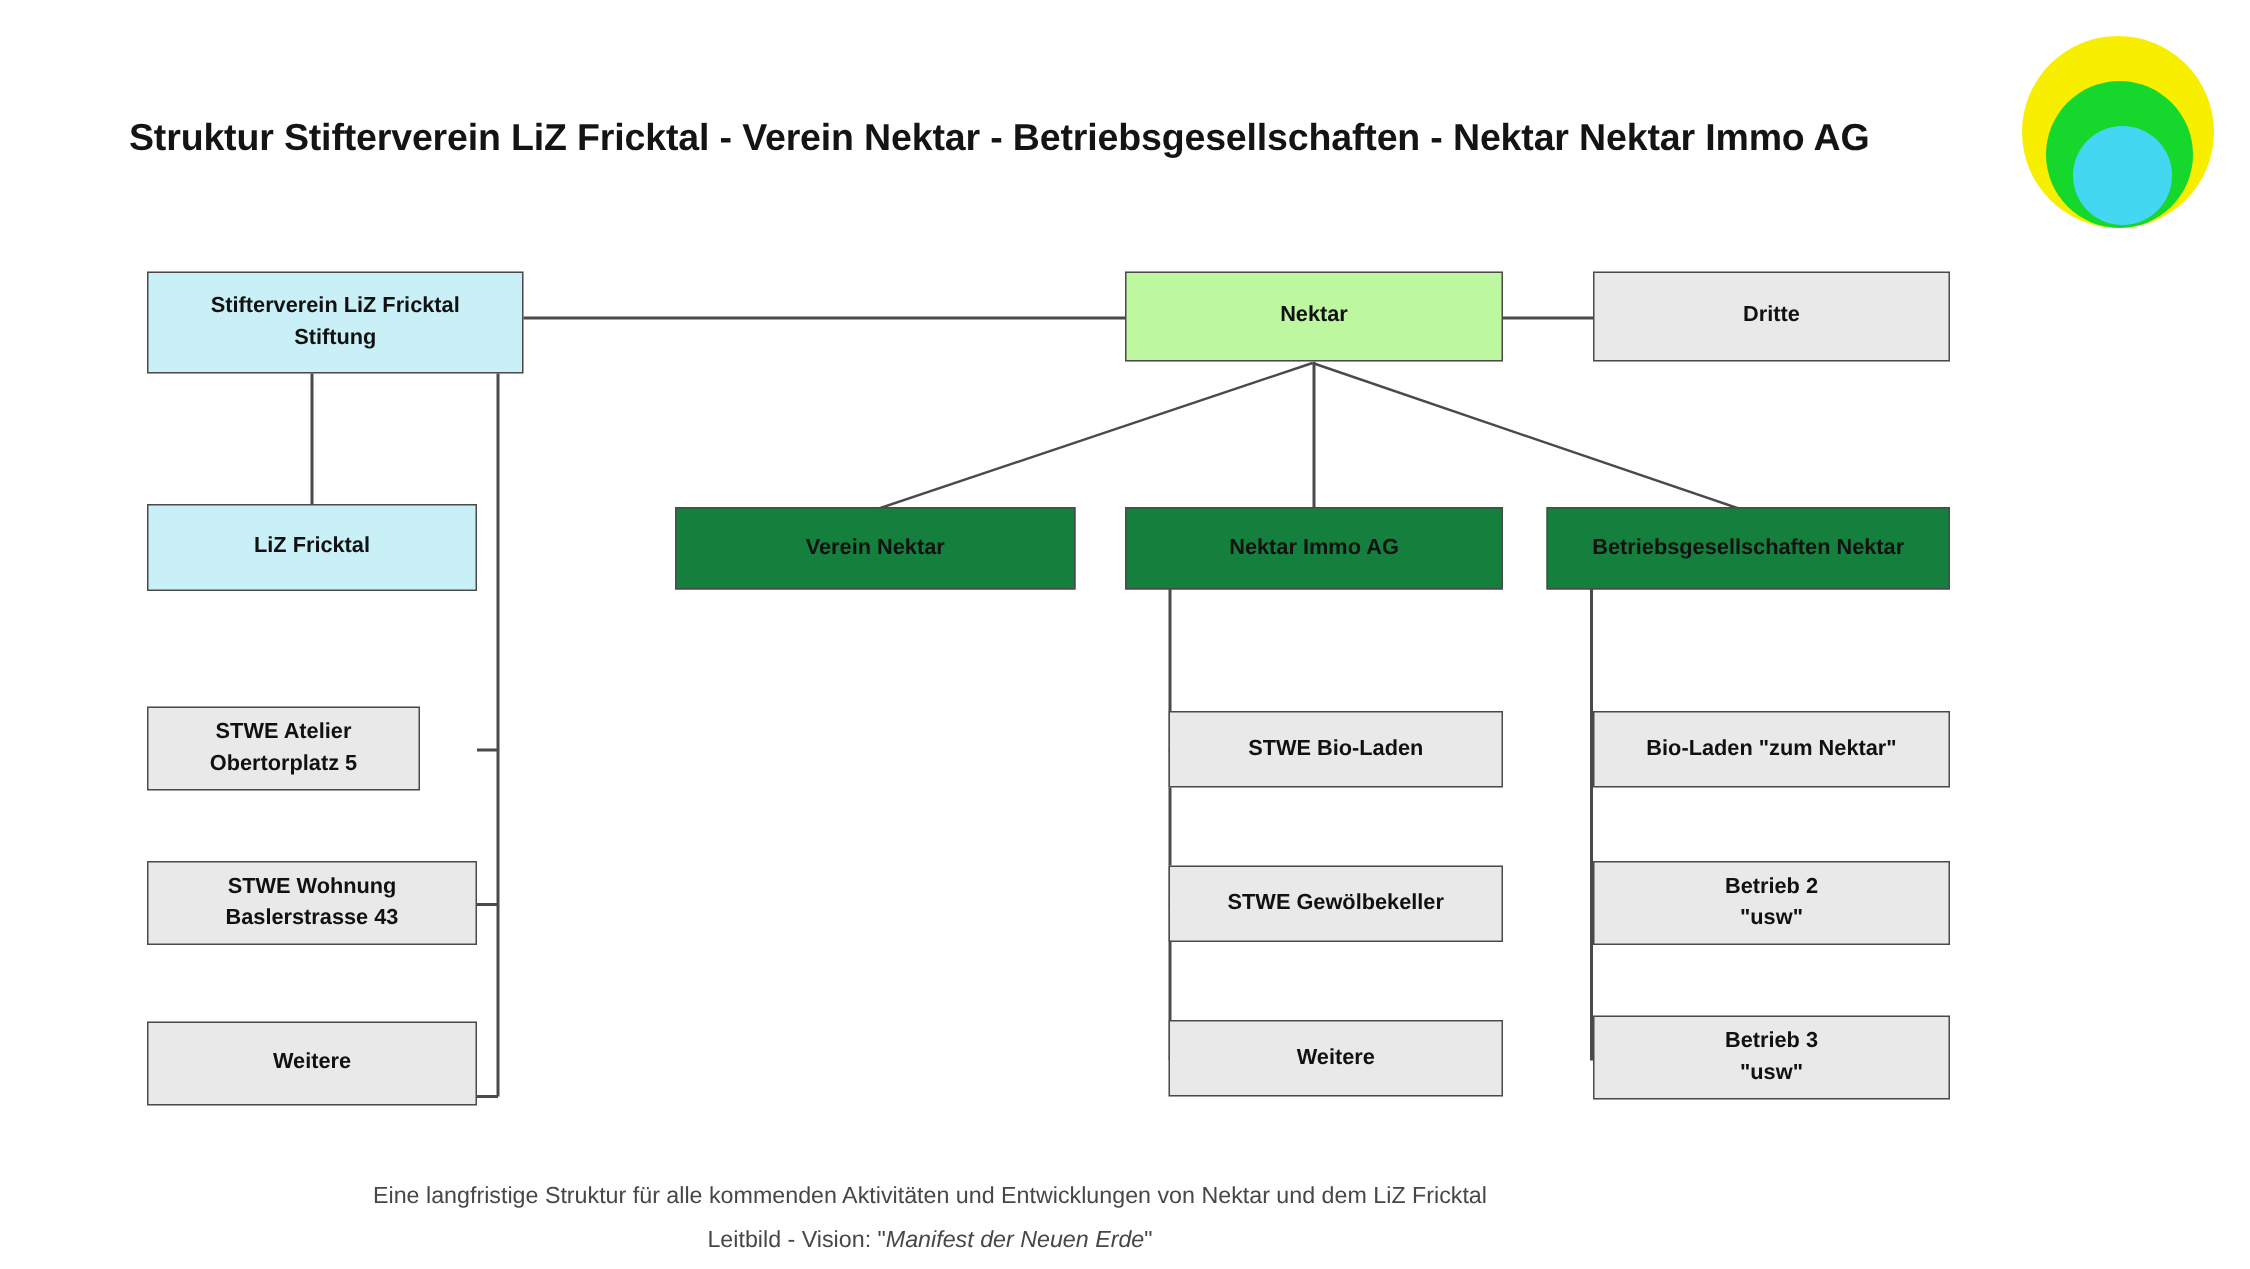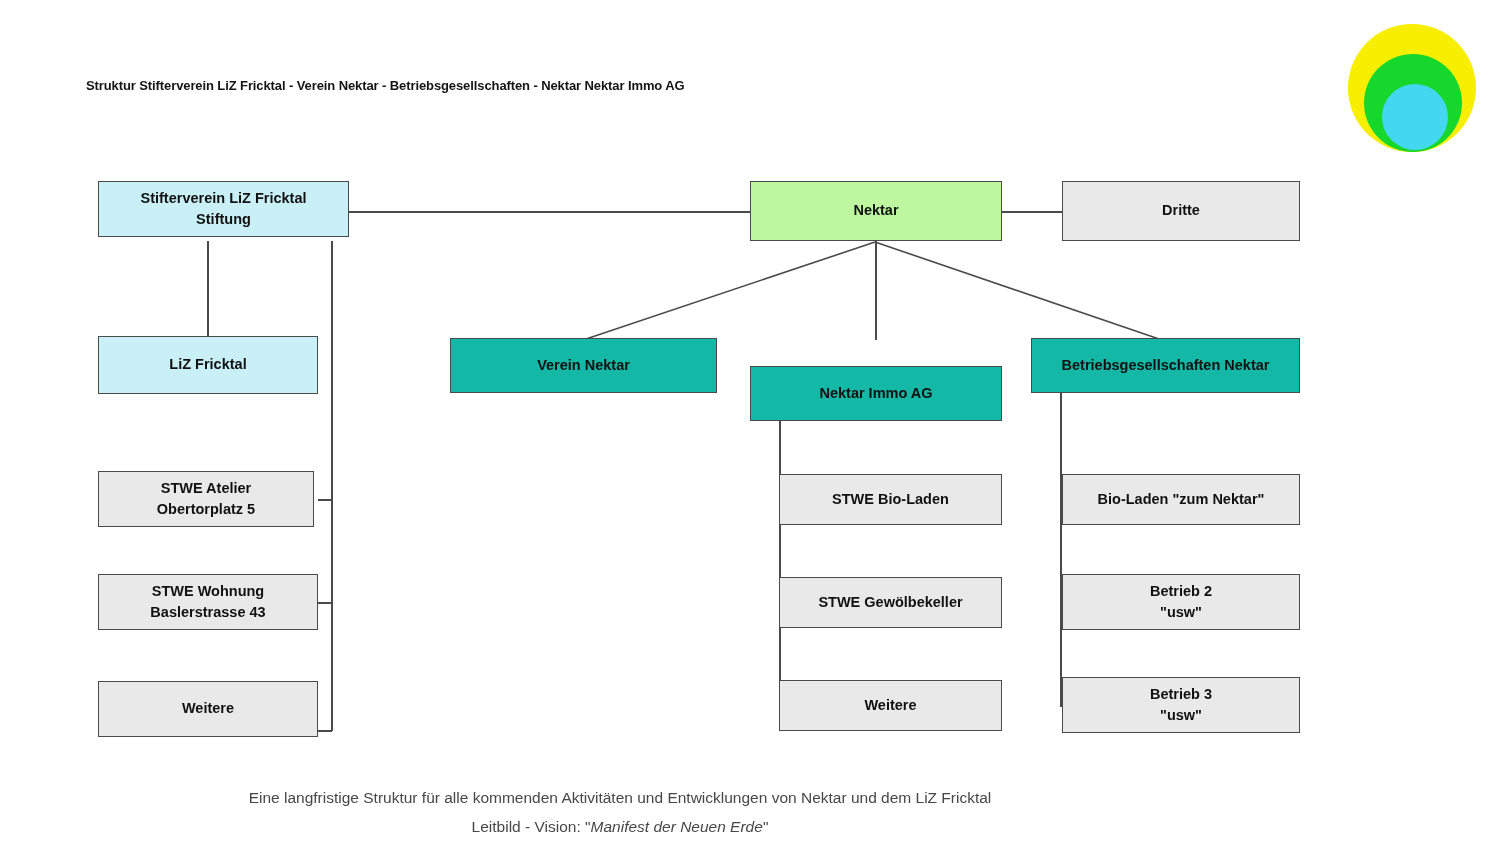--- a/index.html
+++ b/index.html
@@ -16,21 +16,21 @@
     height: 846px;
     background: #ffffff;
     overflow: hidden;
   }
 
   
   .title {
     position: absolute;
     left: 86px;
     top: 78px;
-    font-size: 13px;
+    font-size: 25px;
     font-weight: bold;
     color: #141414;
     letter-spacing: -0.1px;
     white-space: nowrap;
     text-align: center;
   }
 
   
   .logo {
     position: absolute;
@@ -71,21 +71,21 @@
     font-size: 14.5px;
     font-weight: bold;
     color: #111111;
     text-align: center;
     line-height: 1.45;
     z-index: 3;
   }
   .box .line2 { display: block; }
   .box-blue   { background: #c9f0f7; }
   .box-green  { background: #bdf7a0; }
-  .box-yellow { background: #14b8a6; }
+  .box-yellow { background: #15803d; }
   .box-gray   { background: #e9e9e9; }
 
   
   .conn {
     position: absolute;
     background: #4a4a4a;
     z-index: 1;
   }
   .conn-h { height: 1.6px; }
   .conn-v { width: 1.6px; }
@@ -146,30 +146,30 @@
   <div class="conn conn-v" style="left:779px; top:392px; height:314px;"></div>
   <div class="conn conn-h" style="left:779px; top:499px; width:14px;"></div>
   <div class="conn conn-h" style="left:779px; top:602px; width:14px;"></div>
   <div class="conn conn-h" style="left:779px; top:705px; width:14px;"></div>
 
   <div class="conn conn-v" style="left:1060px; top:392px; height:314px;"></div>
   <div class="conn conn-h" style="left:1060px; top:499px; width:14px;"></div>
   <div class="conn conn-h" style="left:1060px; top:602px; width:14px;"></div>
   <div class="conn conn-h" style="left:1060px; top:705px; width:14px;"></div>
 
-  <div class="box box-blue" style="left:98px; top:181px; width:251px; height:56px;">
+  <div class="box box-blue" style="left:98px; top:181px; width:251px; height:68px;">
     <span>Stifterverein LiZ Fricktal</span>
     <span class="line2">Stiftung</span>
   </div>
 
   <div class="box box-blue" style="left:98px; top:336px; width:220px; height:58px;">
     <span>LiZ Fricktal</span>
   </div>
 
-  <div class="box box-gray" style="left:98px; top:471px; width:216px; height:56px;">
+  <div class="box box-gray" style="left:98px; top:471px; width:182px; height:56px;">
     <span>STWE Atelier</span>
     <span class="line2">Obertorplatz 5</span>
   </div>
 
   <div class="box box-gray" style="left:98px; top:574px; width:220px; height:56px;">
     <span>STWE Wohnung</span>
     <span class="line2">Baslerstrasse 43</span>
   </div>
 
   <div class="box box-gray" style="left:98px; top:681px; width:220px; height:56px;">
@@ -181,21 +181,21 @@
   </div>
 
   <div class="box box-gray" style="left:1062px; top:181px; width:238px; height:60px;">
     <span>Dritte</span>
   </div>
 
   <div class="box box-yellow" style="left:450px; top:338px; width:267px; height:55px;">
     <span>Verein Nektar</span>
   </div>
 
-  <div class="box box-yellow" style="left:750px; top:338px; width:252px; height:55px;margin-top:28px;">
+  <div class="box box-yellow" style="left:750px; top:338px; width:252px; height:55px;">
     <span>Nektar Immo AG</span>
   </div>
 
   <div class="box box-yellow" style="left:1031px; top:338px; width:269px; height:55px;">
     <span>Betriebsgesellschaften Nektar</span>
   </div>
 
   <div class="box box-gray" style="left:779px; top:474px; width:223px; height:51px;">
     <span>STWE Bio-Laden</span>
   </div>

